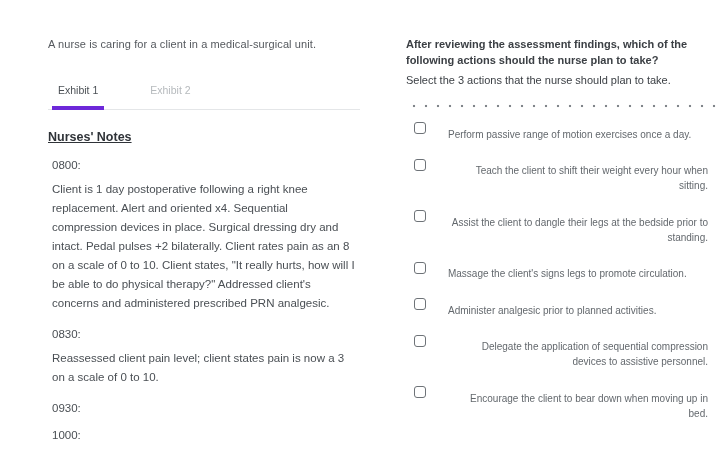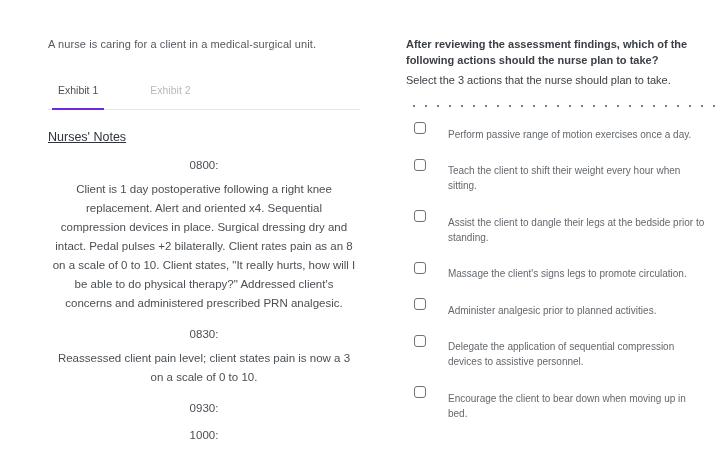--- a/index.html
+++ b/index.html
@@ -8,51 +8,51 @@
 
   .layout { display: flex; width: 720px; height: 462px; }
 
   
   .left-panel { width: 368px; padding: 18px 8px 0 28px; }
 
   .intro { font-size: 11px; color: #55595e; letter-spacing: .1px; }
 
   .tabs { display: flex; margin-top: 24px; border-bottom: 1px solid #e4e6e8; }
   .tab { font-size: 10.5px; padding: 6px 6px 9px 6px; margin-right: 28px; cursor: pointer; }
-  .tab.active { color: #4c5156; border-bottom: 2px solid #6d28d9; margin-bottom: -1px; }
+  .tab.active { color: #4c5156; border-bottom: 4px solid #6d28d9; margin-bottom: -1px; }
   .tab.inactive { color: #b6babd; }
 
   .notes-heading {
     margin-top: 20px;
     font-size: 12.5px;
-    font-weight: normal;
+    font-weight: bold;
     color: #2f3338;
     text-decoration: underline;
   }
 
-  .entry { margin-top: 15px; text-align: center; }
+  .entry { margin-top: 15px; }
   .entry-time { font-size: 11.5px; color: #4a4f54; margin-bottom: 9px; }
   .entry-text { font-size: 11.5px; line-height: 19px; color: #4a4f54; }
 
   
   .right-panel { width: 352px; padding: 16px 8px 0 14px; }
 
   .question { font-size: 11px; font-weight: bold; color: #3c4045; line-height: 16px; }
   .question-select { font-size: 11px; font-weight: normal; color: #3c4045; line-height: 16px; }
 
   .dotted-divider {
     margin-top: 14px;
     height: 6px;
     background-image: radial-gradient(circle, #80858a 1.1px, rgba(0,0,0,0) 1.6px);
     background-size: 12px 6px;
     background-position: 2px 1px;
     background-repeat: repeat-x;
   }
 
-  .options { margin-top: 14px; }
+  .options { margin-top: 14px; text-align: right; }
   .option { display: flex; align-items: flex-start; margin-bottom: 13px; cursor: pointer; }
   .checkbox {
     flex: 0 0 auto;
     width: 12px; height: 12px;
     border: 1.5px solid #6e7378;
     border-radius: 3px;
     margin-right: 10px;
     margin-top: 0px;
     background: #ffffff;
   }

